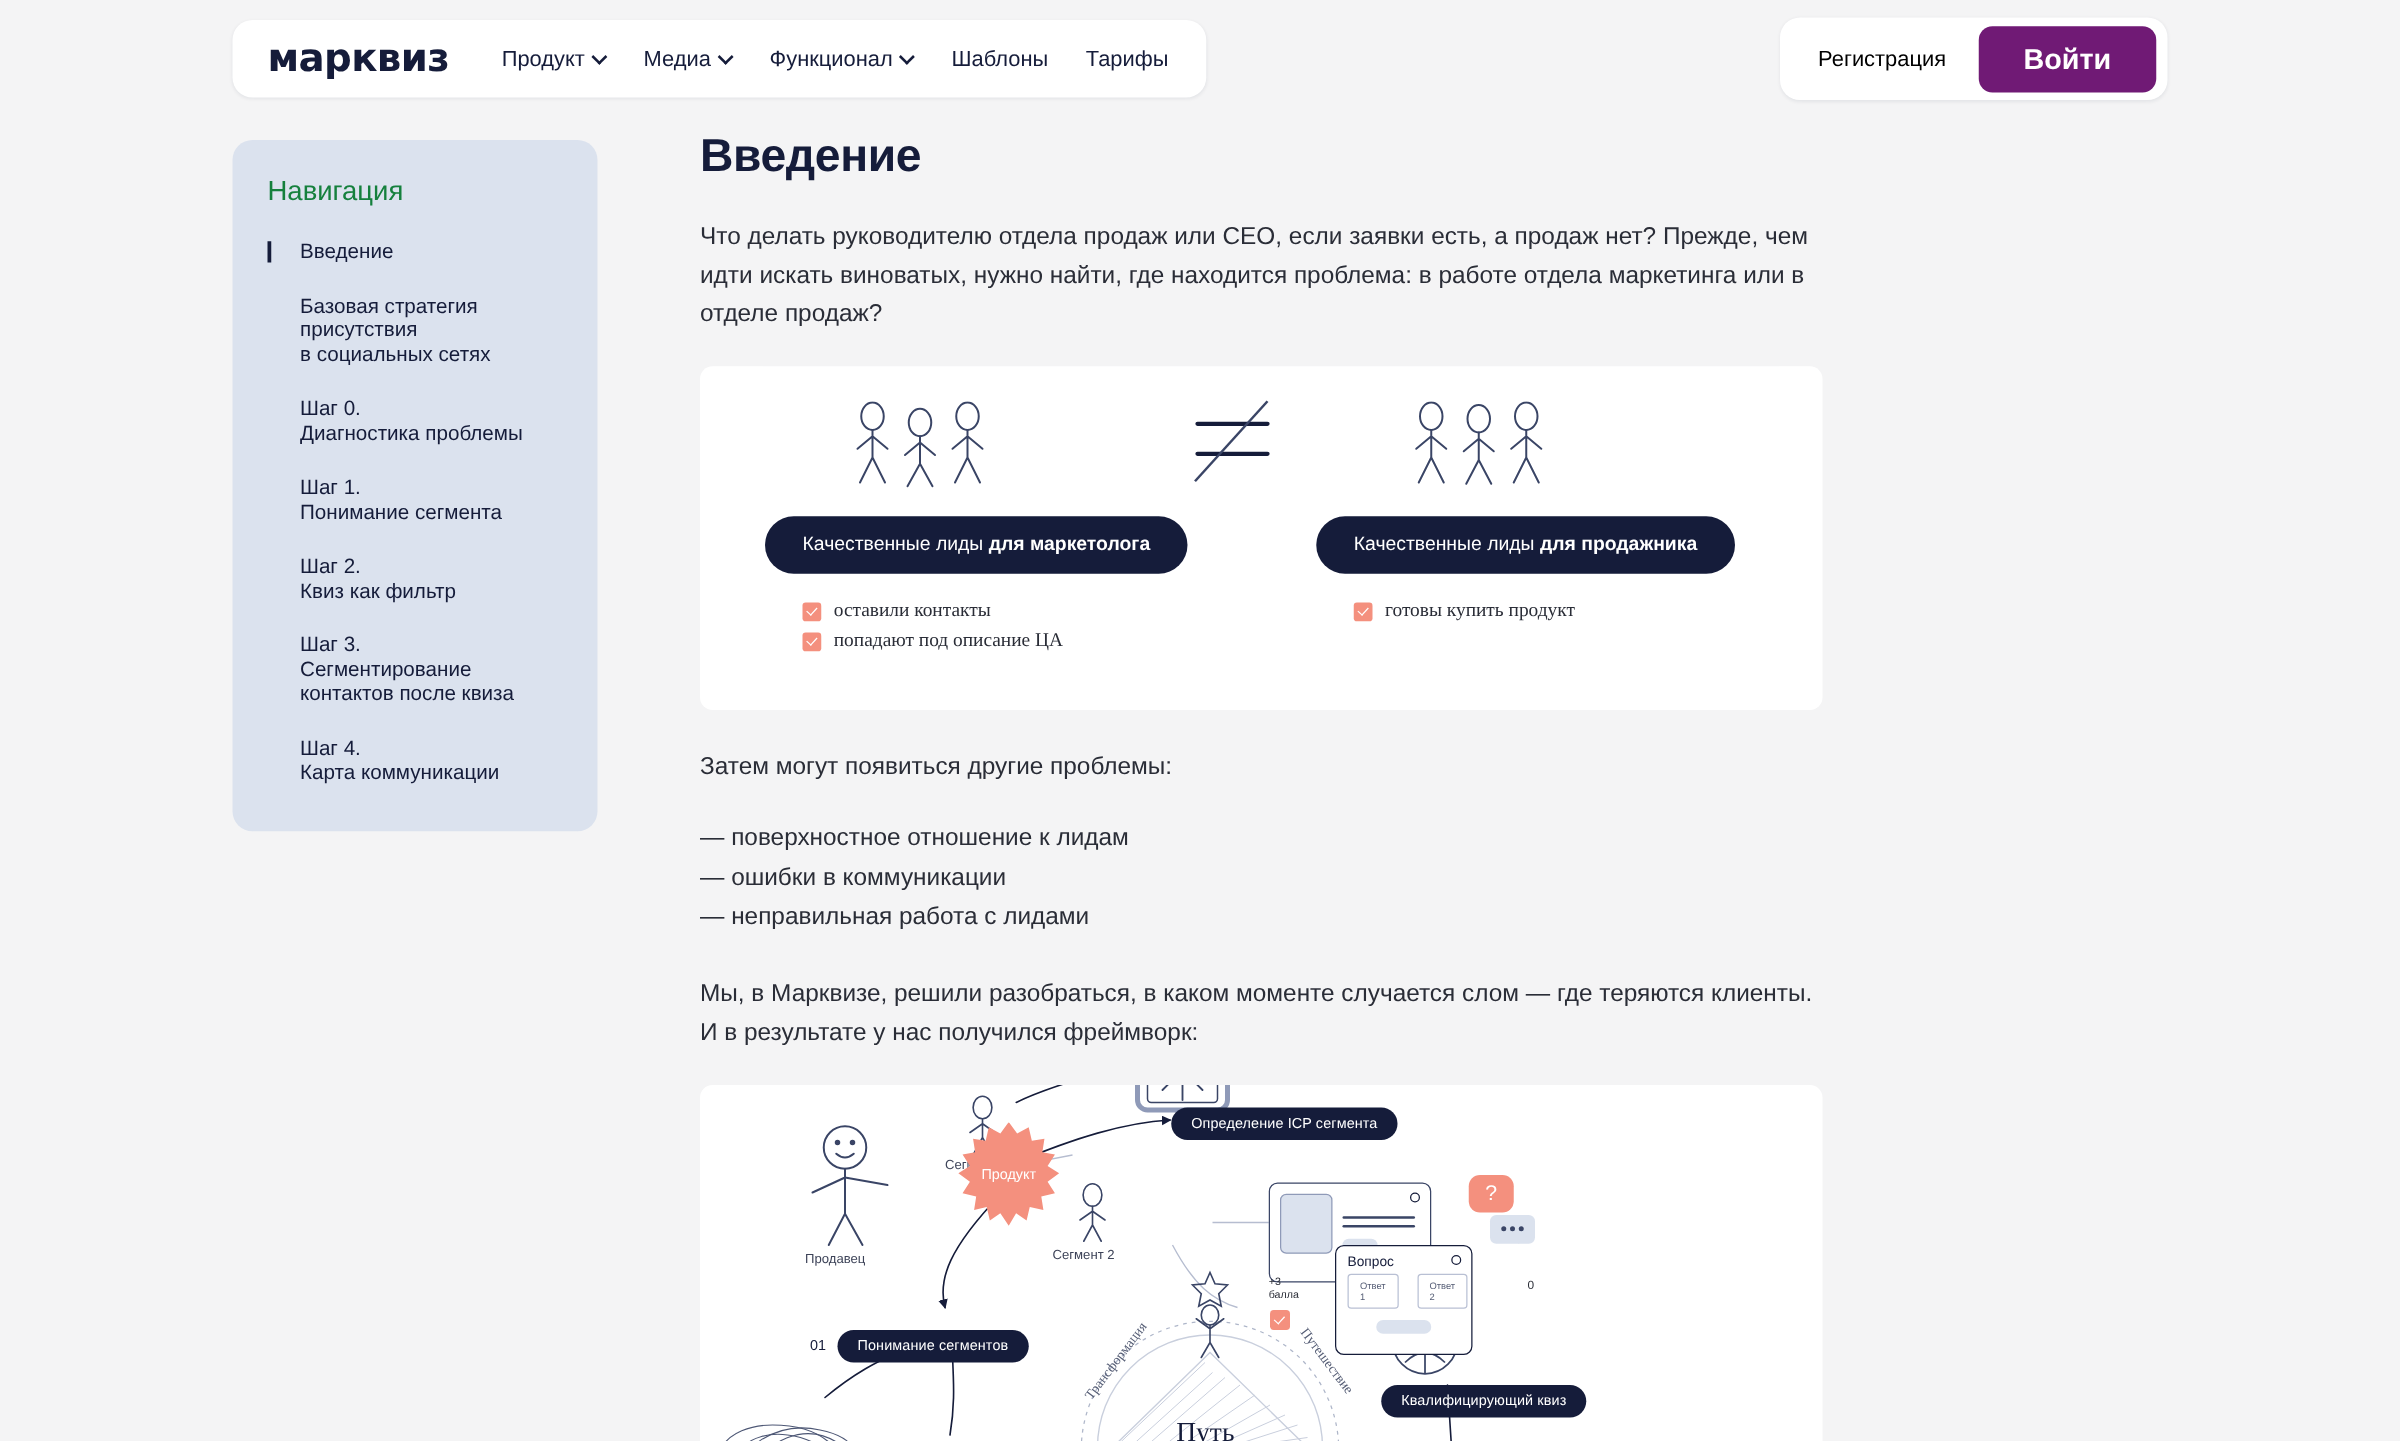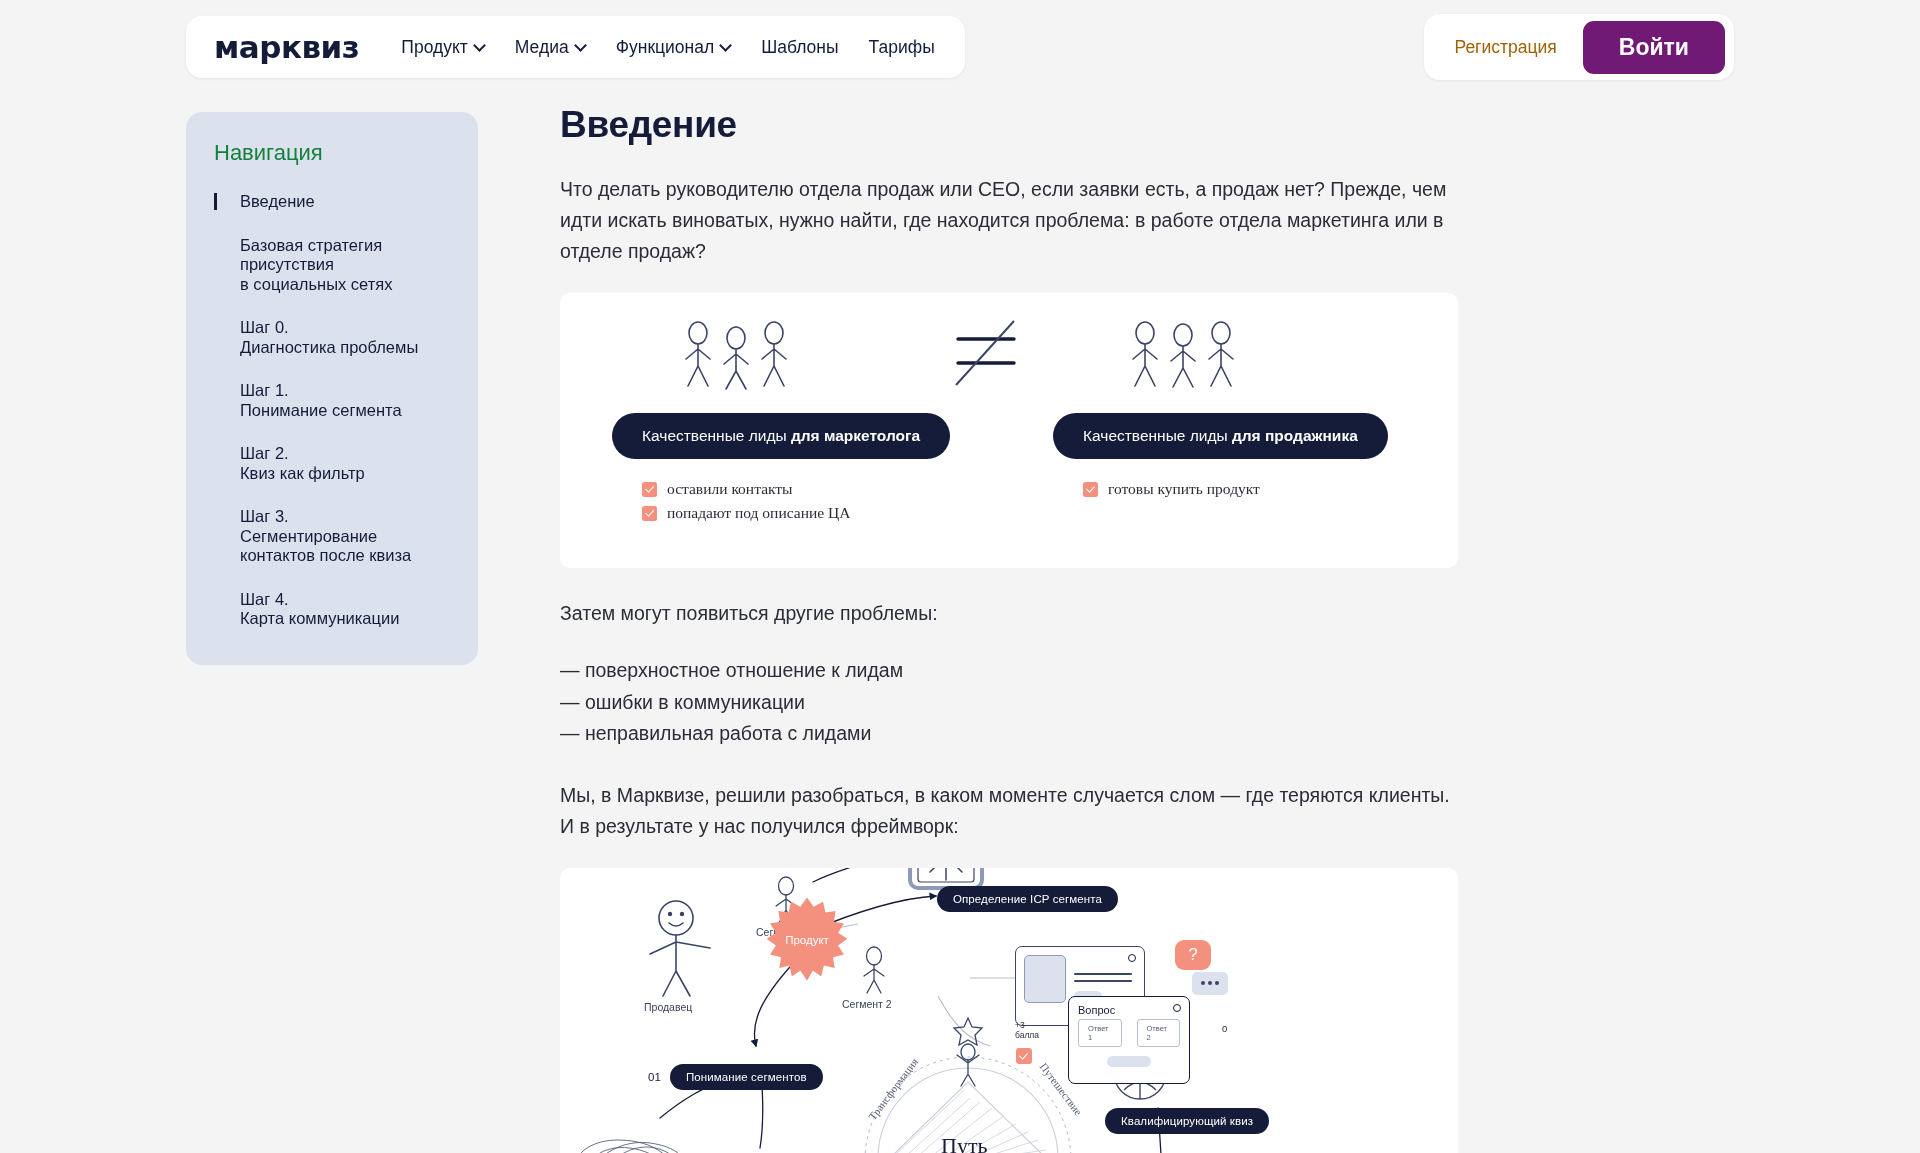--- a/index.html
+++ b/index.html
@@ -70,21 +70,21 @@
     height: 66px;
     background: #ffffff;
     border-radius: 16px;
     display: flex;
     align-items: center;
     padding: 0 9px 0 0;
     box-shadow: 0 1px 3px rgba(20,25,50,.07);
   }
   .btn-register {
     font-size: 17.5px; font-weight: 500;
-    color: #a16207;
+    color: #000000;
     padding: 0 26px 0 30px;
     cursor: pointer; white-space: nowrap;
     background: none; border: none;
     font-family: inherit;
   }
   .btn-login {
     background: #701a75;
     color: #ffffff;
     font-size: 23px; font-weight: 700;
     border: none; border-radius: 11px;
@@ -545,21 +545,21 @@
     <div class="arc-word" style="left:470px; top:215px; transform:rotate(53deg);">Путешествие</div>
 
     <div class="scrcard" style="left:455px; top:78px; width:130px; height:80px;">
       <div class="scr-img"></div>
       <div class="qcirc"></div>
       <div class="scr-l" style="left:58px; top:26px; width:58px;"></div>
       <div class="scr-l" style="left:58px; top:33px; width:58px;"></div>
       <div class="scr-pill" style="left:58px; top:44px;"></div>
     </div>
 
-    <div class="qcard" style="left:508px; top:128px; width:122px; height:88px;">
+    <div class="qcard" style="left:508px; top:128px; width:110px; height:88px;">
       <div class="qcirc"></div>
       <div class="qt">Вопрос</div>
       <div class="qopts">
         <div class="qopt">Ответ 1</div>
         <div class="qopt">Ответ 2</div>
       </div>
       <div class="qbtn"></div>
     </div>
 
     <div class="bub-q" style="left:615px; top:72px;">?</div>

